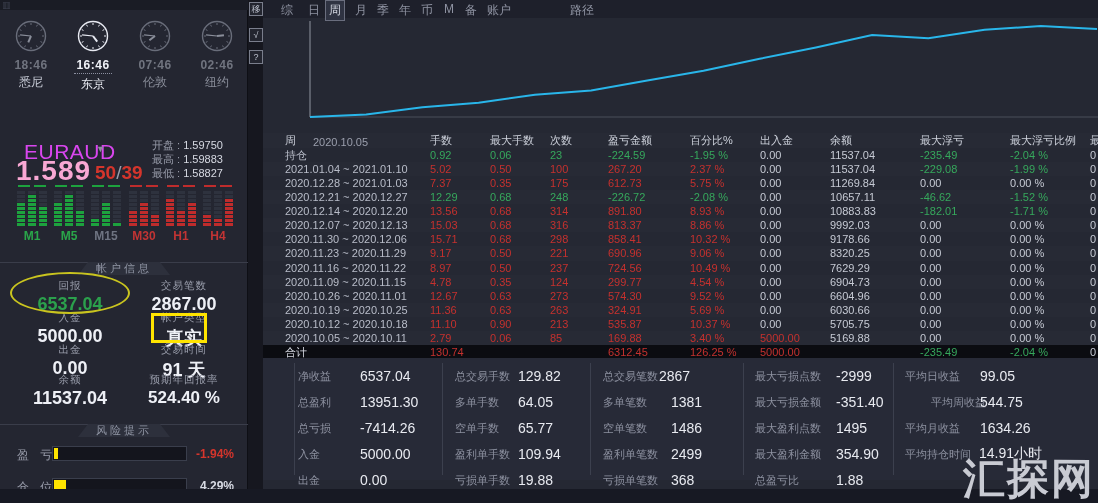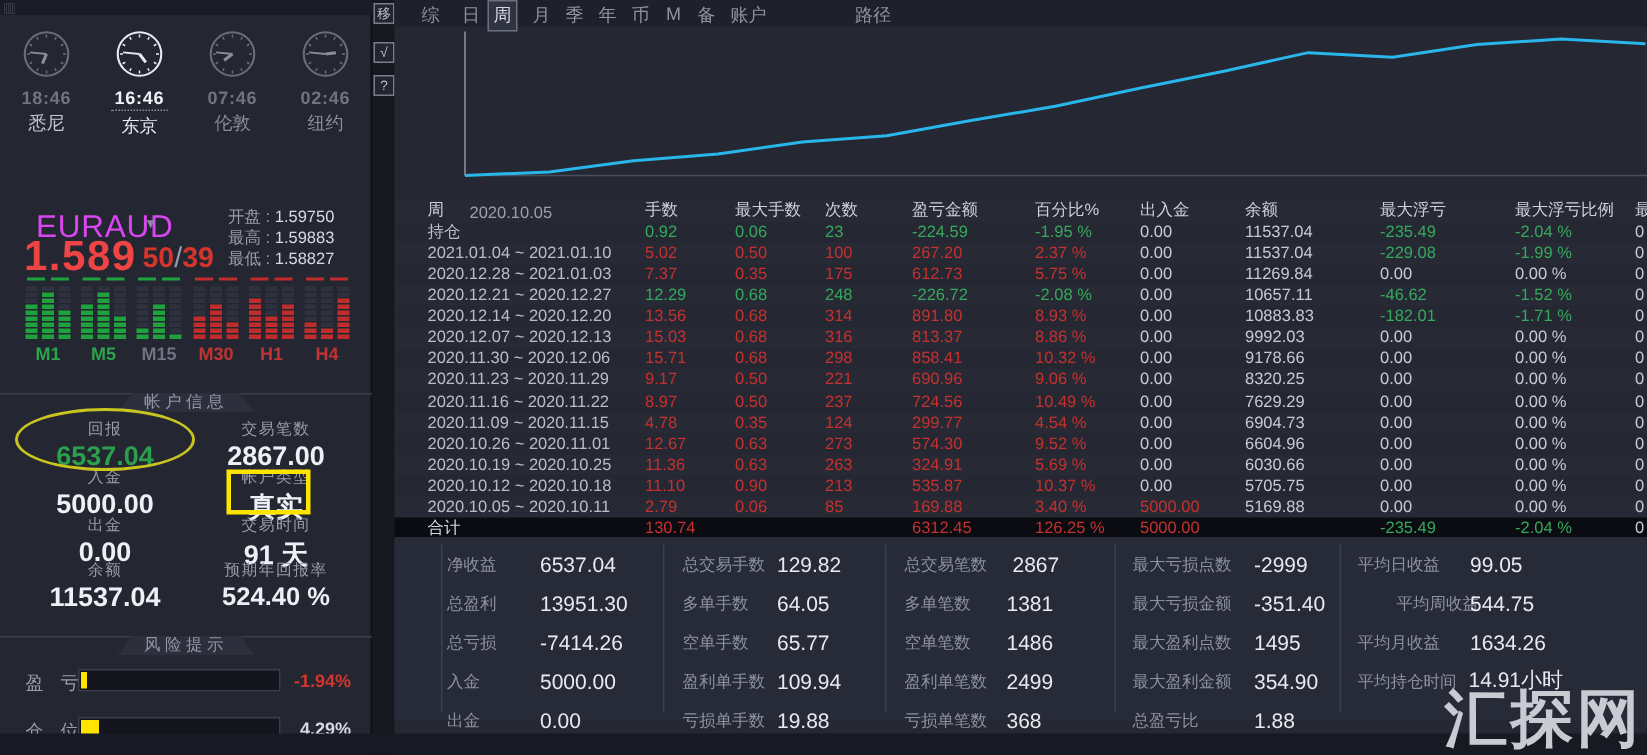--- a/index.html
+++ b/index.html
@@ -18,21 +18,21 @@
   .clock.active .city{color:#e8eaf2;}
   .clock.first .city{color:#c4c8d3;}
   .sec-tab{position:absolute;left:0;width:248px;height:13px;}
   .sec-tab::before{content:"";position:absolute;left:0;right:0;top:0;border-top:1px solid #3a3d4a;}
   .sec-tab .tab-label{position:relative;display:block;margin:0 auto;width:92px;background:#2d303c;color:#9196a5;font-size:11px;text-align:center;line-height:13px;letter-spacing:3px;clip-path:polygon(10px 0,82px 0,92px 13px,0 13px);}
   
   #symbol-name{position:absolute;left:24px;top:140px;font-size:21px;color:#d946ef;letter-spacing:.5px;}
   #symbol-dd{position:absolute;left:96px;top:144px;font-size:9px;color:#8a8e9a;}
   .ohl{position:absolute;left:152px;top:138px;font-size:11px;line-height:14px;white-space:nowrap;}
   .ohl .lab{color:#989caa;} .ohl .val{color:#d6d9e2;}
-  #price-big{position:absolute;left:16px;top:155px;font-size:28px;font-weight:bold;color:#ef4444;letter-spacing:1px;}
+  #price-big{position:absolute;left:16px;top:155px;font-size:28px;font-weight:bold;color:#f9a8d4;letter-spacing:1px;}
   #price-small{position:absolute;left:95px;top:162px;font-size:19px;font-weight:bold;}
   #price-small .r{color:#d5352c;margin-top:24px;} #price-small .s{color:#9a9eac;font-weight:normal;}
   
   #eq-row{position:absolute;left:0;top:185px;width:248px;height:58px;}
   .eq{position:absolute;width:30px;}
   .eq .caps{display:flex;justify-content:space-between;padding:0 1px;height:3px;}
   .eq .caps i{display:block;width:12px;height:2px;}
   .eq .cols{display:flex;justify-content:space-between;margin-top:3px;height:35px;align-items:flex-end;}
   .eq .col{display:flex;flex-direction:column-reverse;gap:1px;}
   .eq .cell{width:8px;height:3px;}
@@ -783,21 +783,21 @@
             <span class="val" style="position: absolute; left: 255px;">109.94</span>
           </div>
           <div class="sum-item" style="position: absolute; top: 104px; left: 0px; width: 835px;">
             <span class="lab" style="position: absolute; left: 192px;">亏损单手数</span>
             <span class="val" style="position: absolute; left: 255px;">19.88</span>
           </div>
         </div>
         <div class="sum-col" style="left: 0px; width: 835px; position: absolute;">
           <div class="sum-item" style="position: absolute; top: 0px; left: 0px; width: 835px;">
             <span class="lab" style="position: absolute; left: 340px;">总交易笔数</span>
-            <span class="val" style="position: absolute; left: 412px;">2867</span>
+            <span class="val" style="position: absolute; left: 396px;">2867</span>
           </div>
           <div class="sum-item" style="position: absolute; top: 26px; left: 0px; width: 835px;">
             <span class="lab" style="position: absolute; left: 340px;">多单笔数</span>
             <span class="val" style="position: absolute; left: 408px;">1381</span>
           </div>
           <div class="sum-item" style="position: absolute; top: 52px; left: 0px; width: 835px;">
             <span class="lab" style="position: absolute; left: 340px;">空单笔数</span>
             <span class="val" style="position: absolute; left: 408px;">1486</span>
           </div>
           <div class="sum-item" style="position: absolute; top: 78px; left: 0px; width: 835px;">

